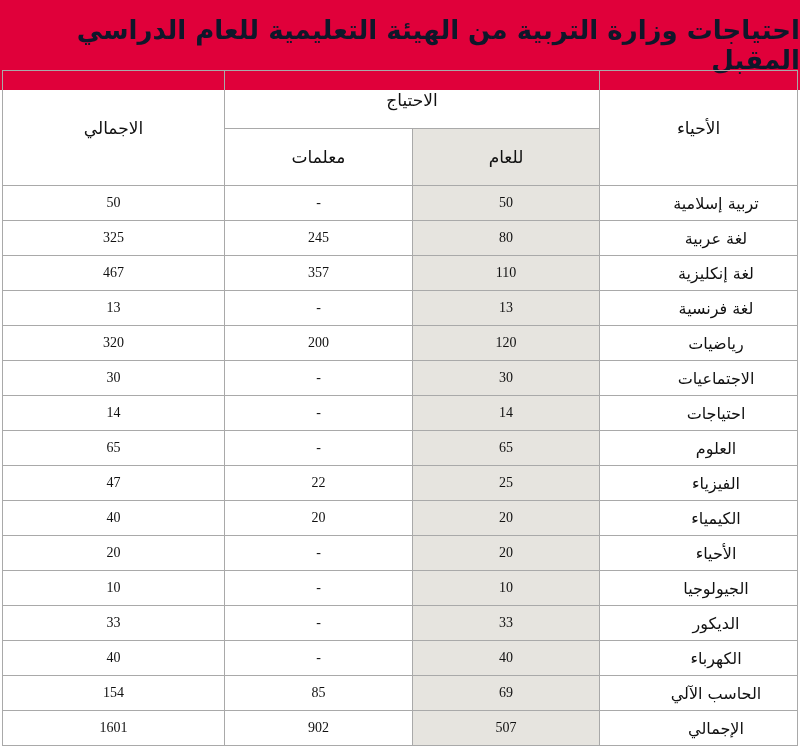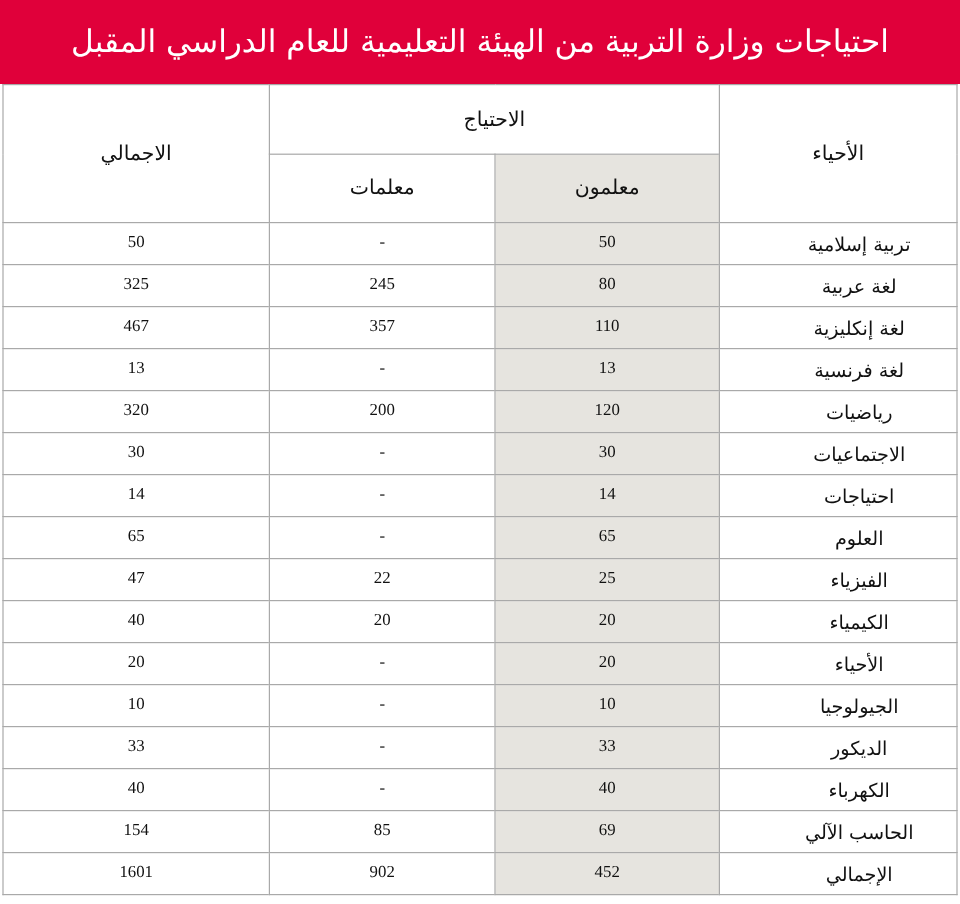--- a/index.html
+++ b/index.html
@@ -1,22 +1,22 @@
 <!DOCTYPE html>
 <html><head>
   <meta charset="utf-8">
   <style>
     html, body { margin:0; padding:0; background:#ffffff; }
     body { width:800px; height:753px; overflow:hidden; font-family:"DejaVu Serif", serif; }
     .wrap { position:relative; width:800px; height:753px; }
     .title-bar {
-      position:absolute; left:0; top:0; width:800px; height:70px;
-      background:#e0003a; color:#ffffff;
+      position:absolute; left:0; top:0; width:800px; height:90px;
+      background:#e0003a; color:#0f172a;
       display:flex; align-items:center; justify-content:center;
-      font-family:"DejaVu Sans", sans-serif; font-weight:normal; font-size:26px;
+      font-family:"DejaVu Sans", sans-serif; font-weight:bold; font-size:26px;
       direction:rtl;
     }
     table {
       position:absolute; left:2px; top:70px; width:795px;
       border-collapse:collapse; direction:rtl; table-layout:fixed;
     }
     td, th {
       border:1px solid #a9a9a9; text-align:center; vertical-align:middle;
       font-weight:normal; color:#111; padding:0;
     }
@@ -45,21 +45,21 @@
         <col class="c2">
         <col class="c1">
     </colgroup>
     <thead>
       <tr class="h1">
         <th rowspan="2">الأحياء</th>
         <th colspan="2">الاحتياج</th>
         <th rowspan="2">الاجمالي</th>
       </tr>
       <tr class="h2">
-        <th class="shade">معلمون</th>
+        <th class="shade">للعام</th>
         <th>معلمات</th>
       </tr>
     </thead>
     <tbody id="tbody">
       <tr>
           <td class="spec">تربية إسلامية</td>
           <td class="shade num">50</td>
           <td class="num">-</td>
           <td class="num">50</td>
         </tr>
@@ -142,19 +142,19 @@
           <td class="num">40</td>
         </tr>
       <tr>
           <td class="spec">الحاسب الآلي</td>
           <td class="shade num">69</td>
           <td class="num">85</td>
           <td class="num">154</td>
         </tr>
       <tr>
           <td class="spec">الإجمالي</td>
-          <td class="shade num">452</td>
+          <td class="shade num">507</td>
           <td class="num">902</td>
           <td class="num">1601</td>
         </tr>
     </tbody>
   </table>
 </div>
 
 </body></html>

